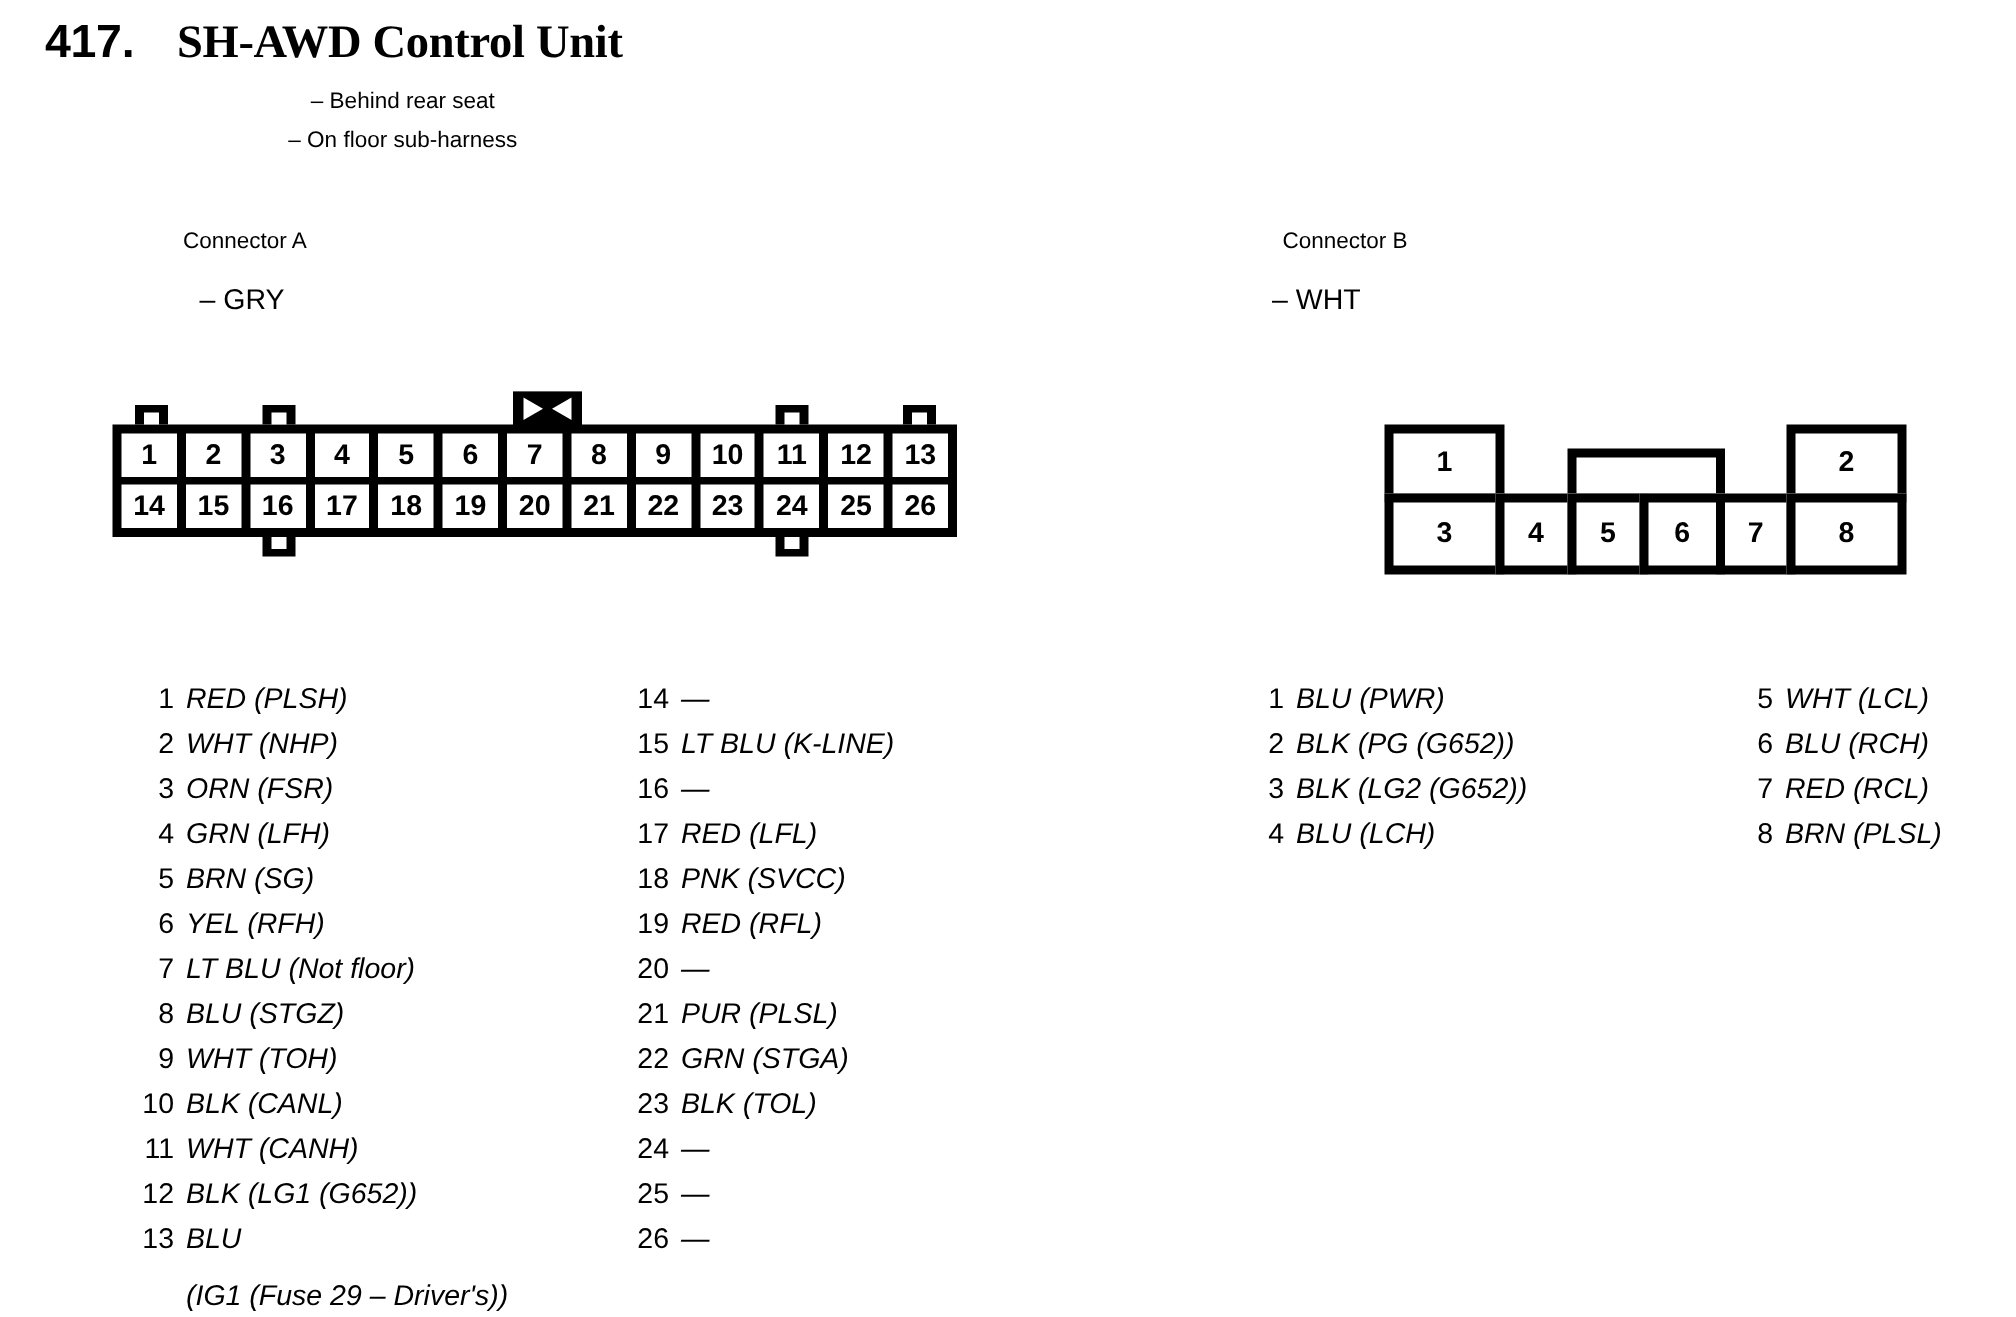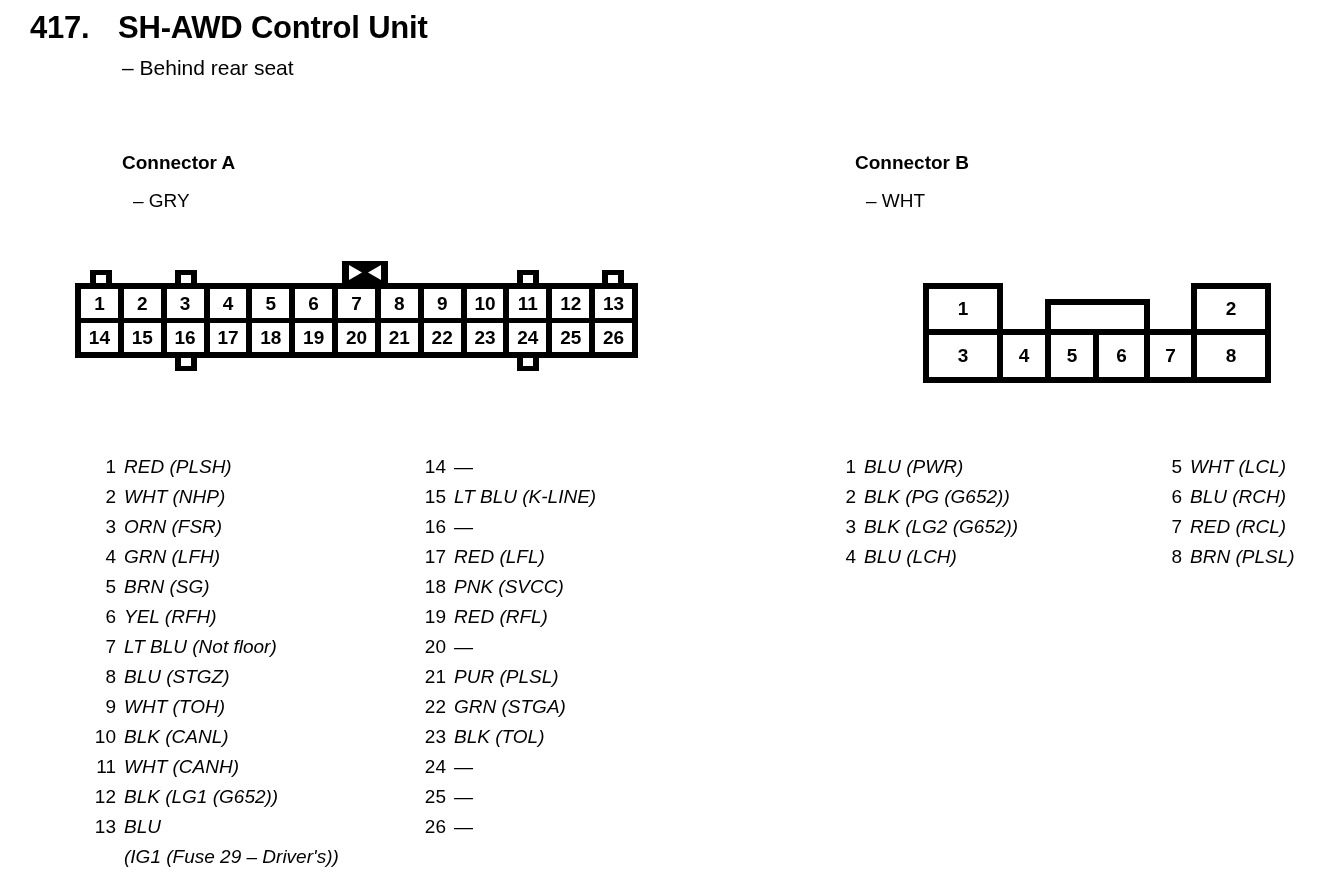--- a/index.html
+++ b/index.html
@@ -26,45 +26,46 @@
     display: flex;
     align-items: flex-end;
     font-weight: bold;
     font-size: 31px;
     letter-spacing: -0.2px;
   }
   #title-number {
     width: 88px;
     flex: none;
   }
-  #title-text { white-space: nowrap; }
+  #title-text { white-space: nowrap; font-family: Liberation Serif, serif; }
 
   #subtitle-list {
     margin-top: 9px;
     margin-left: 92px;
-    font-size: 21px;
+    font-size: 15px;
     line-height: 26px;
+    text-align: center;
   }
   .subtitle-line { white-space: nowrap; }
 
   
   .connector-heading {
     position: absolute;
-    font-weight: bold;
-    font-size: 19px;
+    font-weight: normal;
+    font-size: 15px;
   }
   .connector-color {
     position: absolute;
     font-size: 19px;
     margin-left: 11px;
   }
   #conn-a-heading { left: 122px; top: 152px; }
   #conn-a-color   { left: 122px; top: 190px; }
   #conn-b-heading { left: 855px; top: 152px; text-align: right; }
-  #conn-b-color   { left: 855px; top: 190px; }
+  #conn-b-color   { left: 837px; top: 190px; }
 
   
   #connector-a-diagram {
     position: absolute;
     left: 75px;
     top: 283px;
   }
   .conn-body {
     background: #000000;
     display: flex;
@@ -161,21 +162,21 @@
   .pin-list {
     position: absolute;
     font-size: 19px;
   }
   .pin-line {
     display: flex;
     align-items: baseline;
     height: 30px;
     white-space: nowrap;
   }
-  .pin-line.continuation { height: 30px; }
+  .pin-line.continuation { height: 30px; align-items: flex-end; }
   .pin-num {
     width: 30px;
     flex: none;
     text-align: right;
     margin-right: 8px;
   }
   .pin-desc { flex: none; font-style: italic; }
 
   #list-a-left   { left: 86px;  top: 456px; }
   #list-a-right  { left: 416px; top: 456px; }
@@ -185,20 +186,21 @@
 </head>
 <body>
 
 <div id="header-block">
   <div id="page-title-row">
     <span id="title-number">417.</span>
     <span id="title-text">SH-AWD Control Unit</span>
   </div>
   <div id="subtitle-list">
     <div class="subtitle-line">– Behind rear seat</div>
+    <div class="subtitle-line">– On floor sub-harness</div>
   </div>
 </div>
 
 <div class="connector-heading" id="conn-a-heading">Connector A</div>
 <div class="connector-color" id="conn-a-color">– GRY</div>
 <div class="connector-heading" id="conn-b-heading">Connector B</div>
 <div class="connector-color" id="conn-b-color">– WHT</div>
 
 <div id="connector-a-diagram">
   <div class="conn-body" id="conn-a-body">

